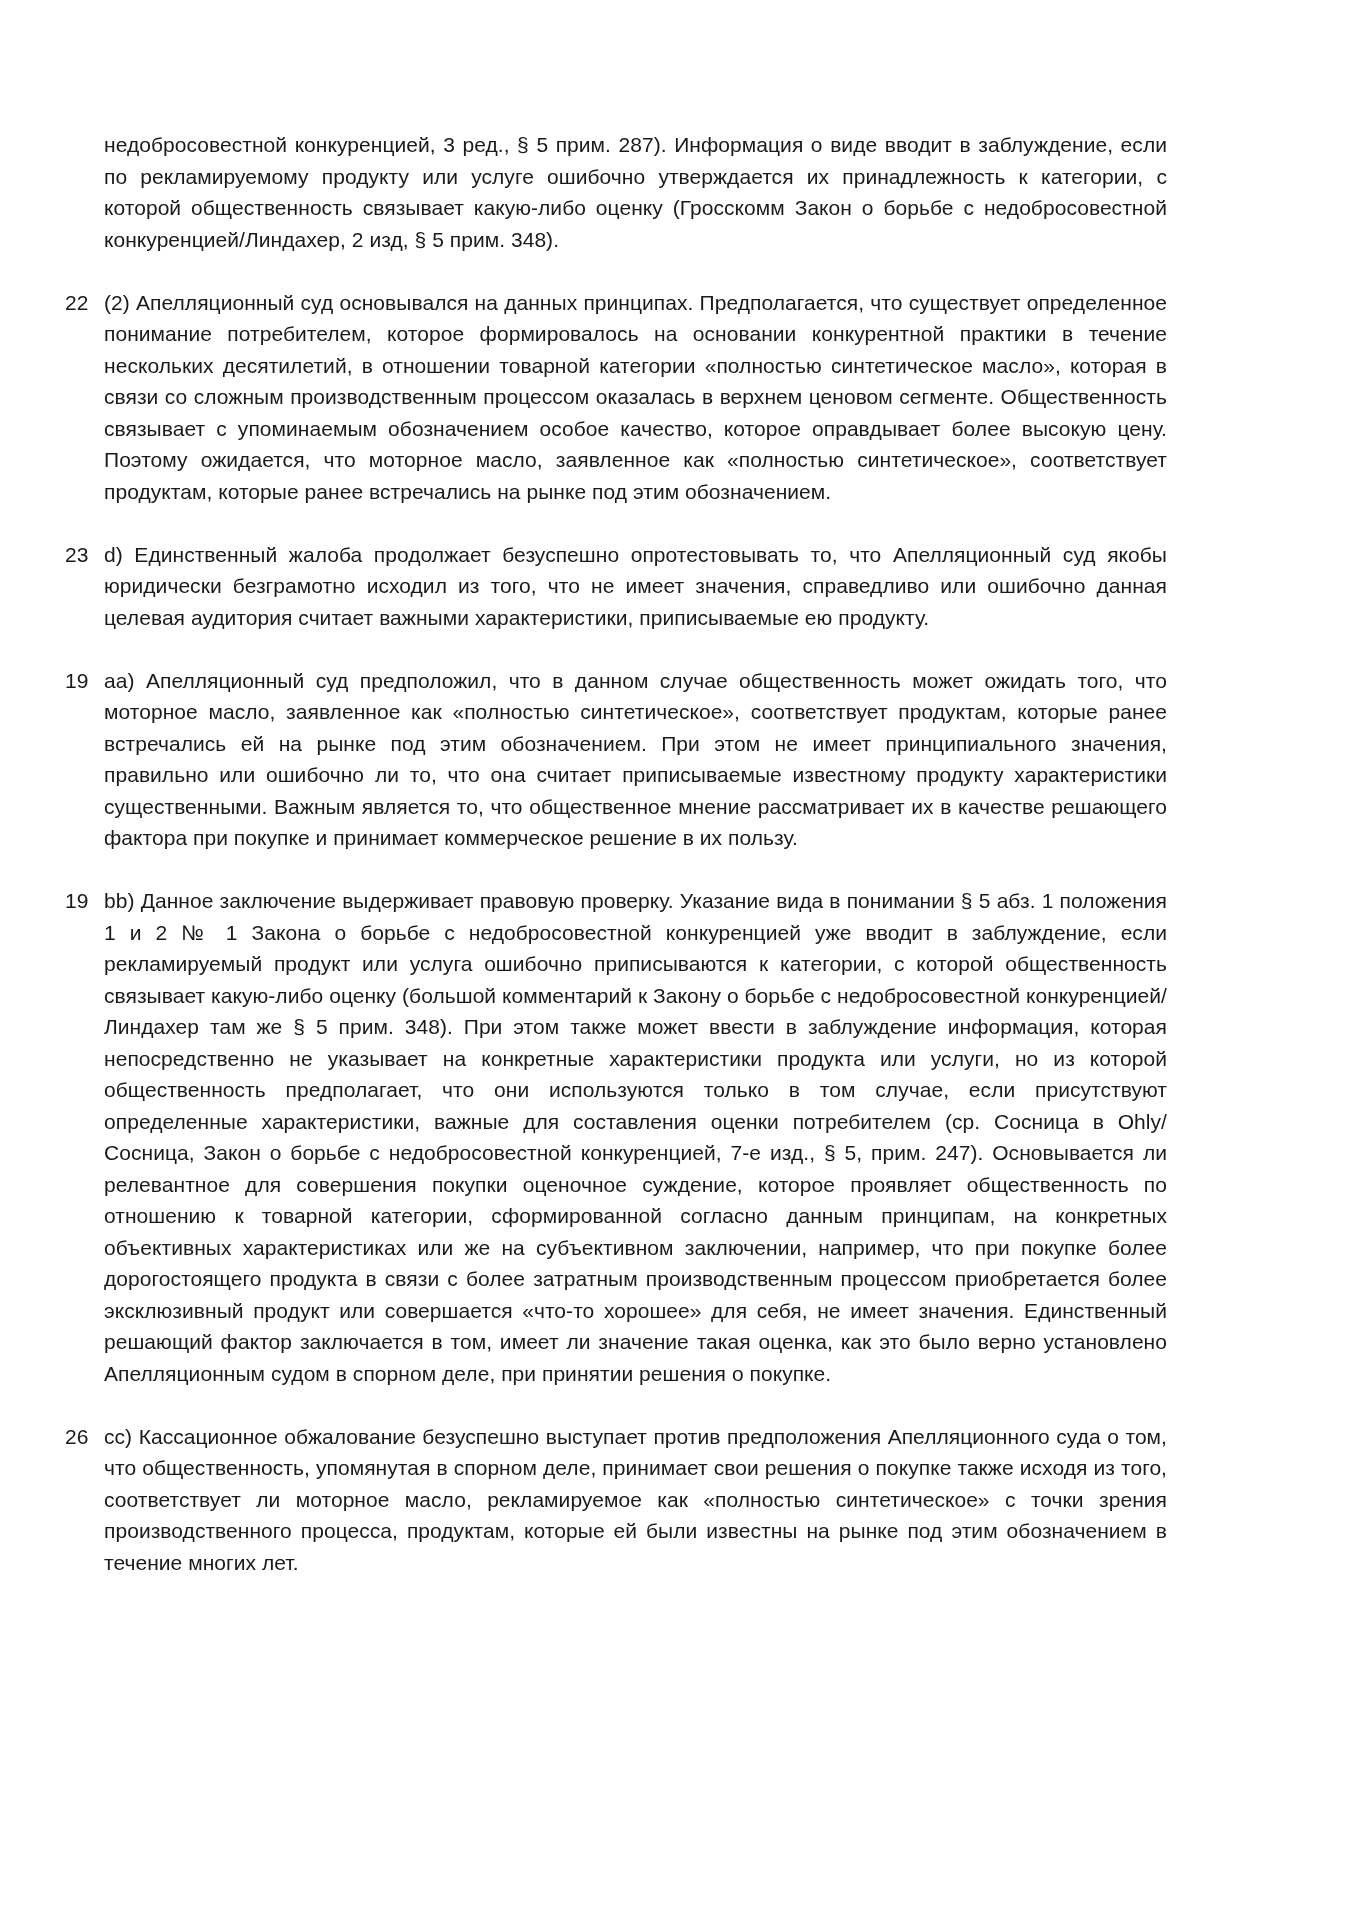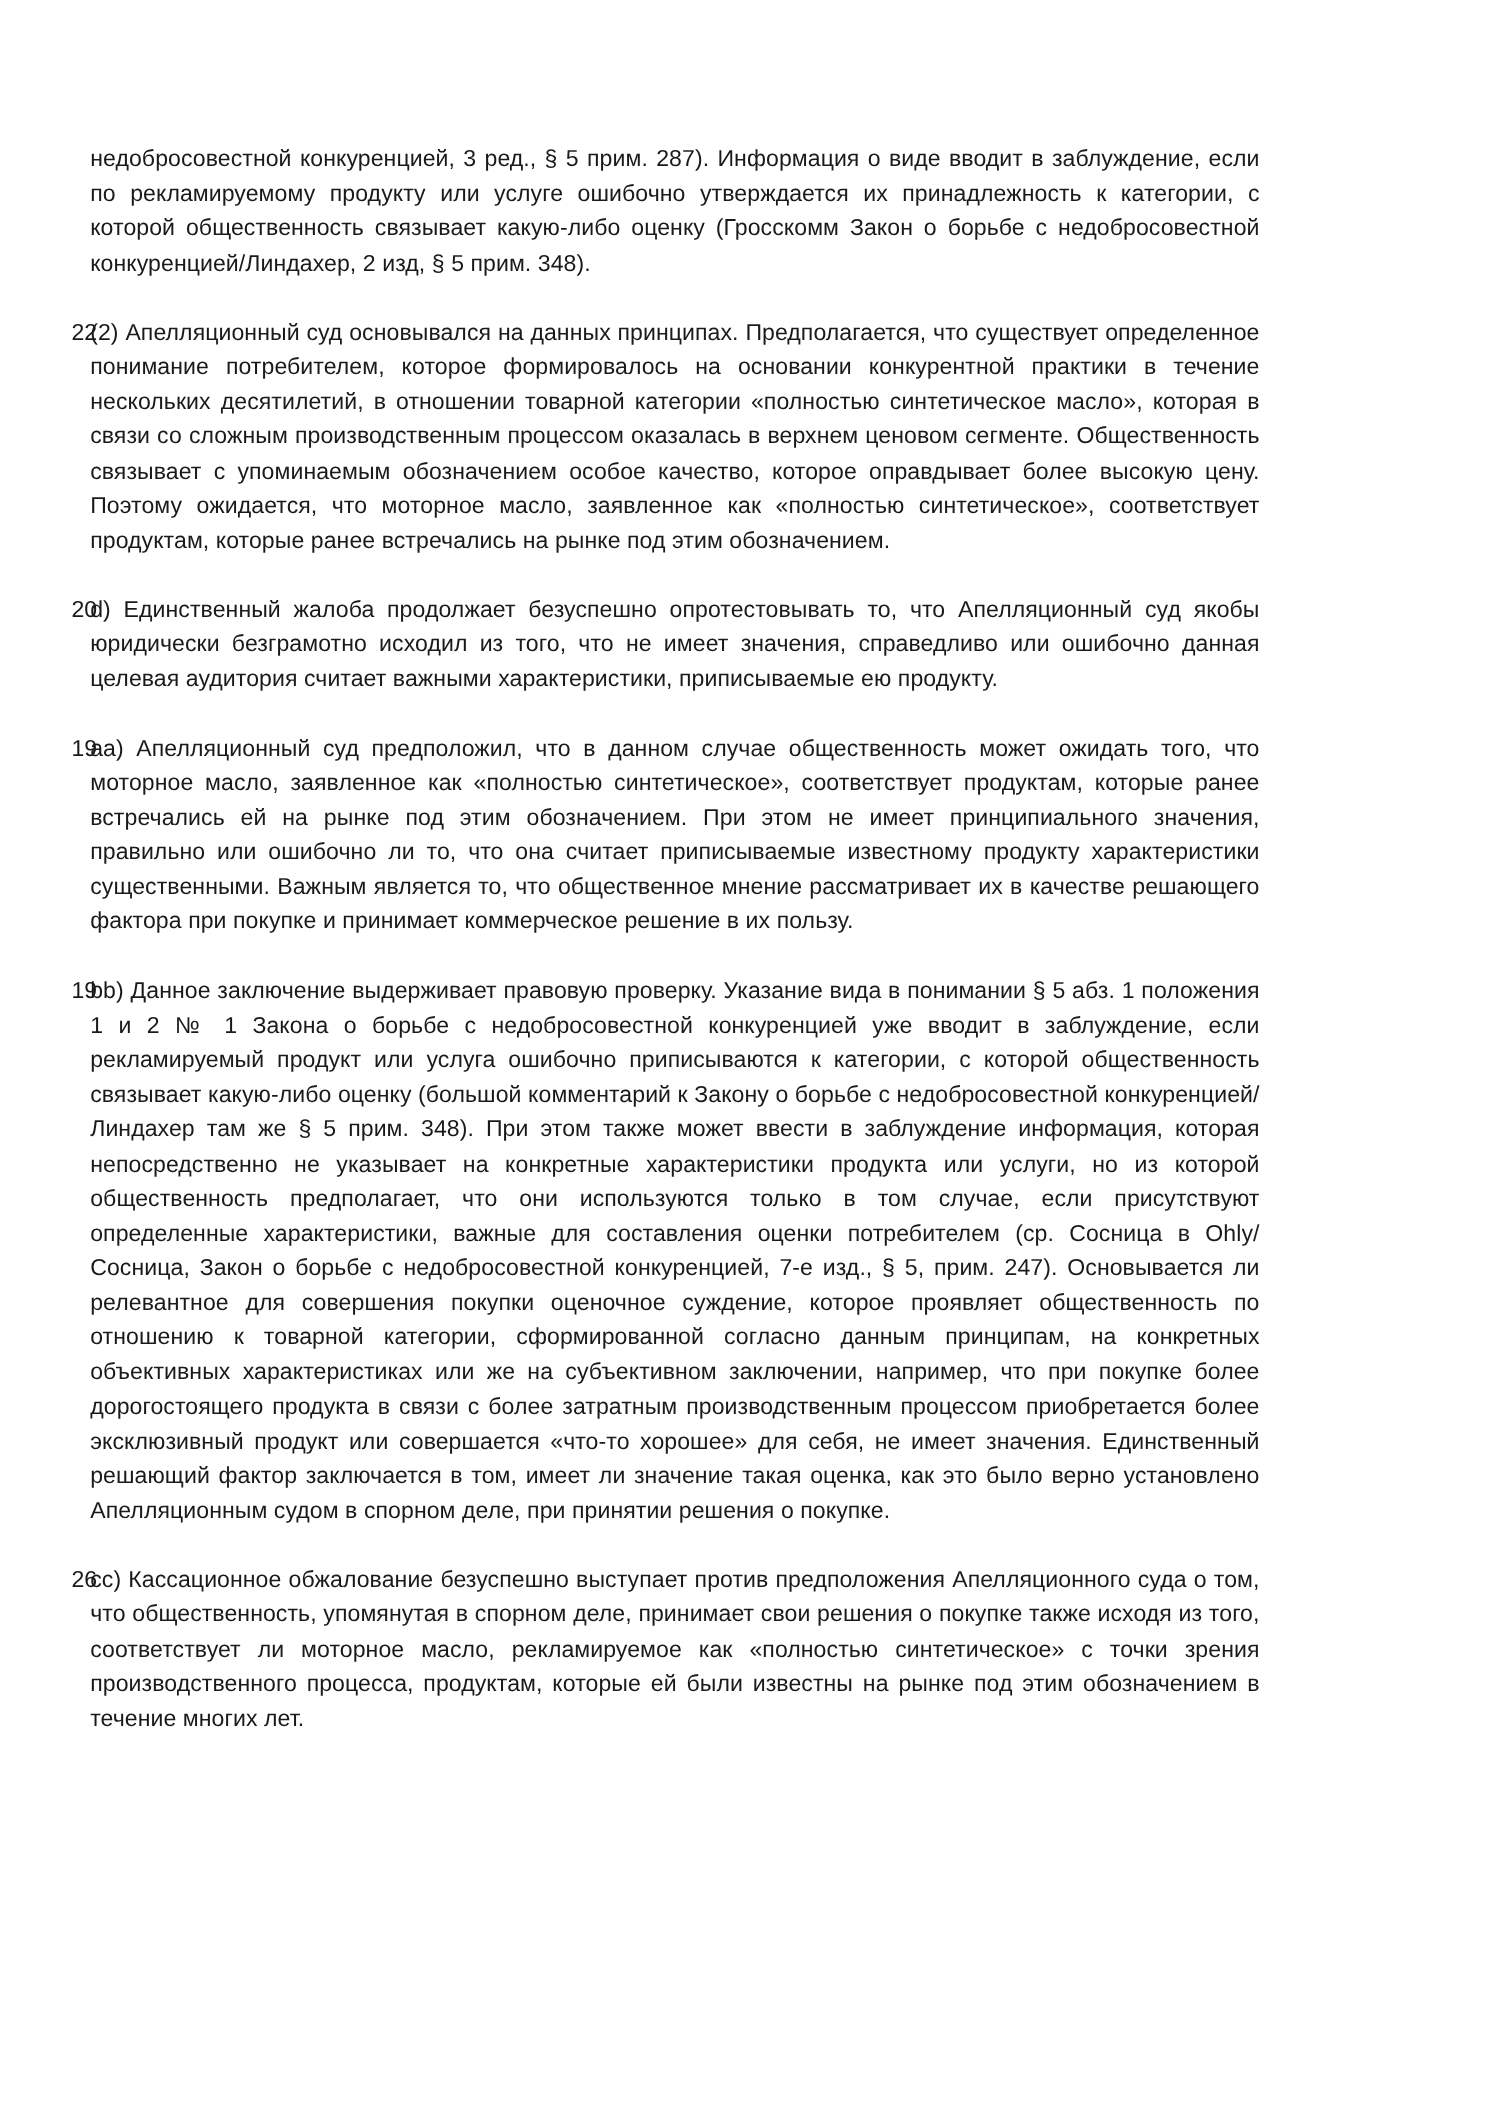--- a/index.html
+++ b/index.html
@@ -26,42 +26,42 @@
       margin: 0 0 31.5px 0;
     }
     .para-num {
       position: absolute;
       left: 65px;
       top: 0;
       font-size: 21px;
       line-height: 31.5px;
     }
     .para-text {
-      margin-left: 82px;
+      margin-left: 104px;
       width: 1063px;
       font-size: 21px;
       line-height: 31.5px;
       text-align: justify;
       letter-spacing: 0.05px;
     }
   </style>
 </head>
 <body>
 
 <div class="page">
   <div class="para">
     <span class="para-num"></span>
     <div class="para-text">недобросовестной конкуренцией, 3 ред., § 5 прим. 287). Информация о виде вводит в заблуждение, если по рекламируемому продукту или услуге ошибочно утверждается их принадлежность к категории, с которой общественность связывает какую-либо оценку (Гросскомм Закон о борьбе с недобросовестной конкуренцией/Линдахер, 2 изд, § 5 прим. 348).</div>
   </div>
   <div class="para">
     <span class="para-num">22</span>
     <div class="para-text">(2) Апелляционный суд основывался на данных принципах. Предполагается, что существует определенное понимание потребителем, которое формировалось на основании конкурентной практики в течение нескольких десятилетий, в отношении товарной категории «полностью синтетическое масло», которая в связи со сложным производственным процессом оказалась в верхнем ценовом сегменте. Общественность связывает с упоминаемым обозначением особое качество, которое оправдывает более высокую цену. Поэтому ожидается, что моторное масло, заявленное как «полностью синтетическое», соответствует продуктам, которые ранее встречались на рынке под этим обозначением.</div>
   </div>
   <div class="para">
-    <span class="para-num">20</span>
+    <span class="para-num">23</span>
     <div class="para-text">d) Единственный жалоба продолжает безуспешно опротестовывать то, что Апелляционный суд якобы юридически безграмотно исходил из того, что не имеет значения, справедливо или ошибочно данная целевая аудитория считает важными характеристики, приписываемые ею продукту.</div>
   </div>
   <div class="para">
     <span class="para-num">19</span>
     <div class="para-text">aa) Апелляционный суд предположил, что в данном случае общественность может ожидать того, что моторное масло, заявленное как «полностью синтетическое», соответствует продуктам, которые ранее встречались ей на рынке под этим обозначением. При этом не имеет принципиального значения, правильно или ошибочно ли то, что она считает приписываемые известному продукту характеристики существенными. Важным является то, что общественное мнение рассматривает их в качестве решающего фактора при покупке и принимает коммерческое решение в их пользу.</div>
   </div>
   <div class="para">
     <span class="para-num">19</span>
     <div class="para-text">bb) Данное заключение выдерживает правовую проверку. Указание вида в понимании § 5 абз. 1 положения 1 и 2 № 1 Закона о борьбе с недобросовестной конкуренцией уже вводит в заблуждение, если рекламируемый продукт или услуга ошибочно приписываются к категории, с которой общественность связывает какую-либо оценку (большой комментарий к Закону о борьбе с недобросовестной конкуренцией/ Линдахер там же § 5 прим. 348). При этом также может ввести в заблуждение информация, которая непосредственно не указывает на конкретные характеристики продукта или услуги, но из которой общественность предполагает, что они используются только в том случае, если присутствуют определенные характеристики, важные для составления оценки потребителем (ср. Сосница в Ohly/Сосница, Закон о борьбе с недобросовестной конкуренцией, 7-е изд., § 5, прим. 247). Основывается ли релевантное для совершения покупки оценочное суждение, которое проявляет общественность по отношению к товарной категории, сформированной согласно данным принципам, на конкретных объективных характеристиках или же на субъективном заключении, например, что при покупке более дорогостоящего продукта в связи с более затратным производственным процессом приобретается более эксклюзивный продукт или совершается «что-то хорошее» для себя, не имеет значения. Единственный решающий фактор заключается в том, имеет ли значение такая оценка, как это было верно установлено Апелляционным судом в спорном деле, при принятии решения о покупке.</div>
   </div>

